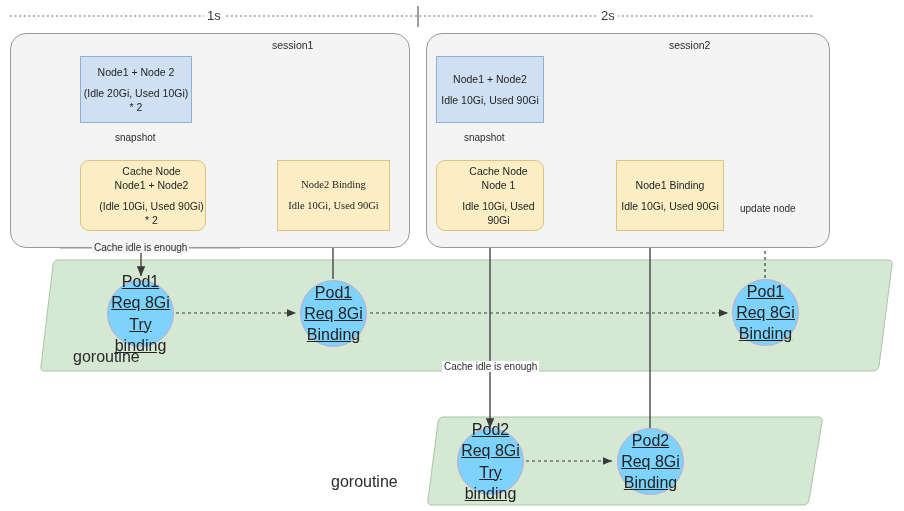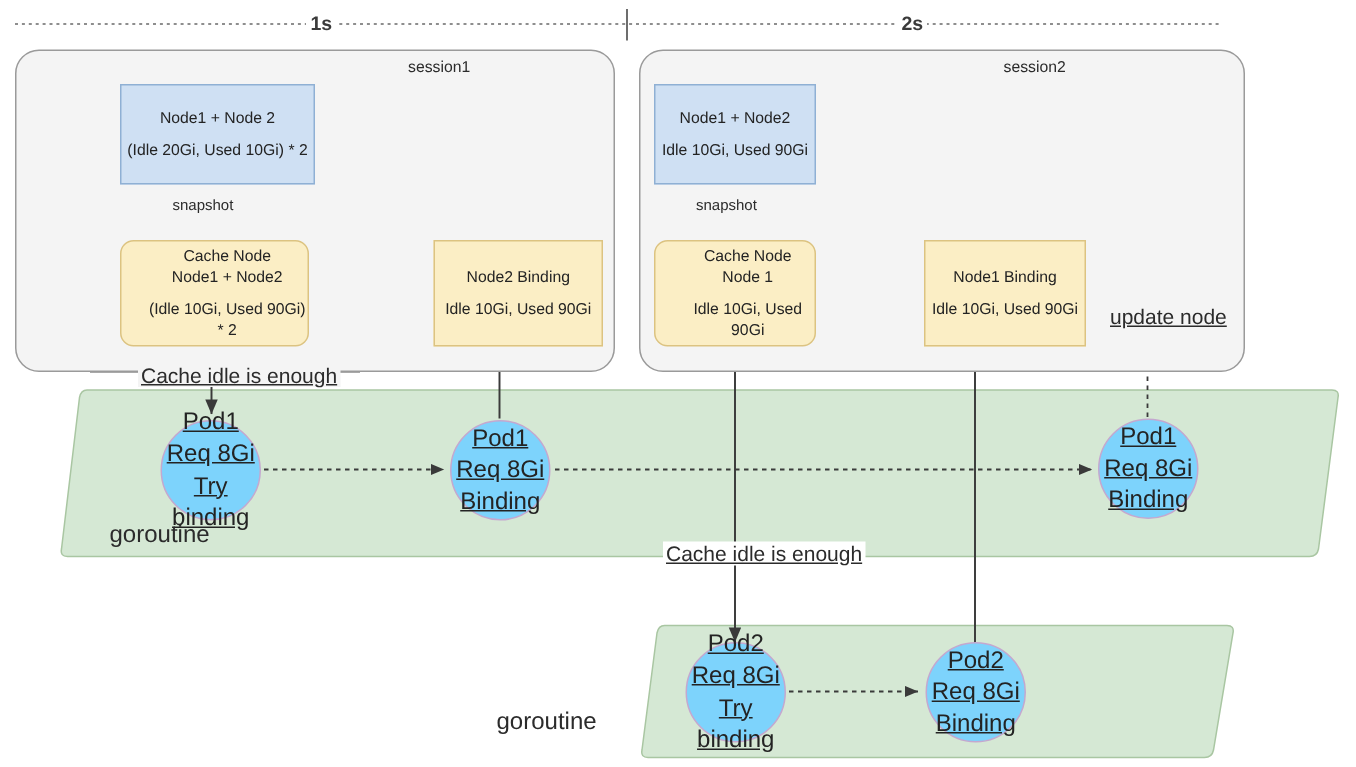--- a/index.html
+++ b/index.html
@@ -79,37 +79,35 @@
     justify-content:center;
     text-align:center;
     font-size:16px;
     color:#232323;
     line-height:1.32;
     text-decoration:underline;
   }
   
   .edge-label{
     position:absolute;
-    font-size:14px;
+    font-size:10px;
     color:#2b2b2b;
     background:#ffffff;
     padding:0 2px;
     white-space:nowrap;
-    text-decoration:underline;
   }
   .edge-label.on-grey{background:#f4f4f4;}
   .edge-label.on-green{background:#ffffff;}
   .tick-label{
     position:absolute;
     font-size:13px;
     color:#3a3a3a;
     background:#ffffff;
     padding:0 3px;
     white-space:nowrap;
-    font-weight:bold;
   }
   .goroutine-label{
     position:absolute;
     font-size:16px;
     color:#2b2b2b;
     white-space:nowrap;
   }
 </style>
 </head>
 <body>
@@ -161,36 +159,36 @@
 
     <line x1="60" y1="248" x2="240" y2="248" stroke="#8d8d8d" stroke-width="0.9"></line>
   </svg>
 
   <div class="tick-label" style="left:204px; top:8px;">1s</div>
   <div class="tick-label" style="left:598px; top:8px;">2s</div>
 
   <div class="session" style="left:10px; top:33px; width:400px; height:215px;"></div>
   <div class="session-title" style="left:240px; top:39px;">session1</div>
 
-  <div class="box box-blue" style="left:80px; top:56px; width:130px; height:67px;">
+  <div class="box box-blue" style="left:80px; top:56px; width:112px; height:67px;">
     <span class="ln">Node1 + Node 2</span>
     <span class="gap"></span>
     <span class="ln">(Idle 20Gi, Used 10Gi) * 2</span>
   </div>
 
   <div class="lbl" style="left:115px; top:132px;">snapshot</div>
 
   <div class="box box-yellow rounded" style="left:80px; top:160px; width:126px; height:71px;">
     <span class="ln">Cache Node</span>
     <span class="ln">Node1 + Node2</span>
     <span class="gap"></span>
     <span class="ln">(Idle 10Gi, Used 90Gi) * 2</span>
   </div>
 
-  <div class="box box-yellow" style="left:289px; top:160px; width:113px; height:71px;">
+  <div class="box box-yellow" style="left:277px; top:160px; width:113px; height:71px;font-family:Liberation Serif, serif;">
     <span class="ln">Node2 Binding</span>
     <span class="gap"></span>
     <span class="ln">Idle 10Gi, Used 90Gi</span>
   </div>
 
   <div class="edge-label on-grey" style="left:92px; top:242px;">Cache idle is enough</div>
 
   <div class="session" style="left:426px; top:33px; width:404px; height:215px;"></div>
   <div class="session-title" style="left:637px; top:39px;">session2</div>
 

